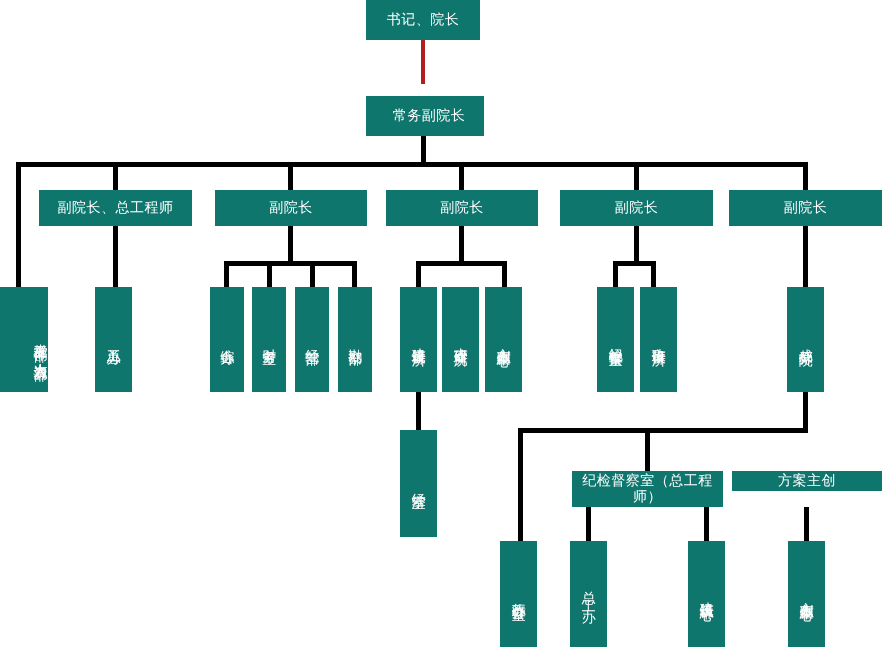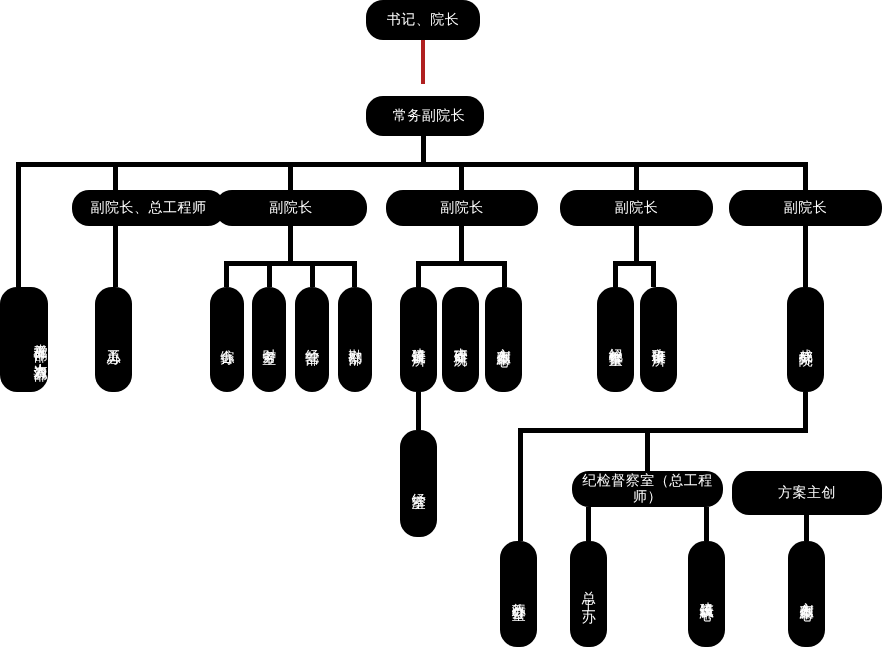--- a/index.html
+++ b/index.html
@@ -10,30 +10,29 @@
   }
   #chart{
     position:relative;
     width:882px;
     height:647px;
     background:#ffffff;
     overflow:hidden;
   }
   .node{
     position:absolute;
-    background:#000000;
+    background:#0f766e;
     color:#ffffff;
     box-sizing:border-box;
     display:flex;
     align-items:center;
     justify-content:center;
     text-align:center;
     line-height:1.12;
     z-index:3;
-    border-radius:17px;
   }
   .node.h{
     font-size:14px;
     letter-spacing:0.5px;
   }
   .node.v{
     writing-mode:vertical-rl;
     text-orientation:upright;
     font-size:14px;
     letter-spacing:1px;
@@ -117,21 +116,21 @@
 
   <div class="line" style="left:586px; top:507px; width:5px; height:34px;"></div>
   <div class="line" style="left:704px; top:507px; width:5px; height:34px;"></div>
 
   <div class="line" style="left:804px; top:507px; width:5px; height:34px;"></div>
 
   <div class="node h" style="left:366px; top:0px; width:114px; height:40px;">书记、院长</div>
 
   <div class="node h" style="left:366px; top:96px; width:118px; height:40px;padding-left:8px;">常务副院长</div>
 
-  <div class="node h" style="left:39px; top:190px; width:153px; height:36px;margin-left:33px;">副院长、总工程师</div>
+  <div class="node h" style="left:39px; top:190px; width:153px; height:36px;">副院长、总工程师</div>
   <div class="node h" style="left:215px; top:190px; width:152px; height:36px;">副院长</div>
   <div class="node h" style="left:386px; top:190px; width:152px; height:36px;">副院长</div>
   <div class="node h" style="left:560px; top:190px; width:153px; height:36px;">副院长</div>
   <div class="node h" style="left:729px; top:190px; width:153px; height:36px;">副院长</div>
 
   <div class="node v dual" style="left:0px; top:287px; width:48px; height:105px;">
     <span>人力资源部</span>
     <span>党群工作部</span>
   </div>
 
@@ -147,20 +146,20 @@
   <div class="node v centered" style="left:485px; top:287px; width:37px; height:105px;">方案创作中心</div>
 
   <div class="node v centered" style="left:597px; top:287px; width:37px; height:105px;">纪检督察室</div>
   <div class="node v centered" style="left:640px; top:287px; width:37px; height:105px;">市政设计所</div>
 
   <div class="node v centered" style="left:787px; top:287px; width:37px; height:105px;">成都分院</div>
 
   <div class="node v centered" style="left:400px; top:430px; width:37px; height:107px;">经济室</div>
 
   <div class="node h" style="left:572px; top:471px; width:151px; height:36px;">纪检督察室（总工程师）</div>
-  <div class="node h" style="left:732px; top:471px; width:150px; height:44px;">方案主创</div>
+  <div class="node h" style="left:732px; top:471px; width:150px; height:20px;">方案主创</div>
 
   <div class="node v centered" style="left:500px; top:541px; width:37px; height:106px;">行政办公室</div>
   <div class="node v centered spaced" style="left:570px; top:541px; width:37px; height:106px;">总工办</div>
   <div class="node v centered" style="left:688px; top:541px; width:37px; height:106px;">建筑设计中心</div>
   <div class="node v centered" style="left:788px; top:541px; width:37px; height:106px;">方案创作中心</div>
 
 </div>
 
 </body></html>

